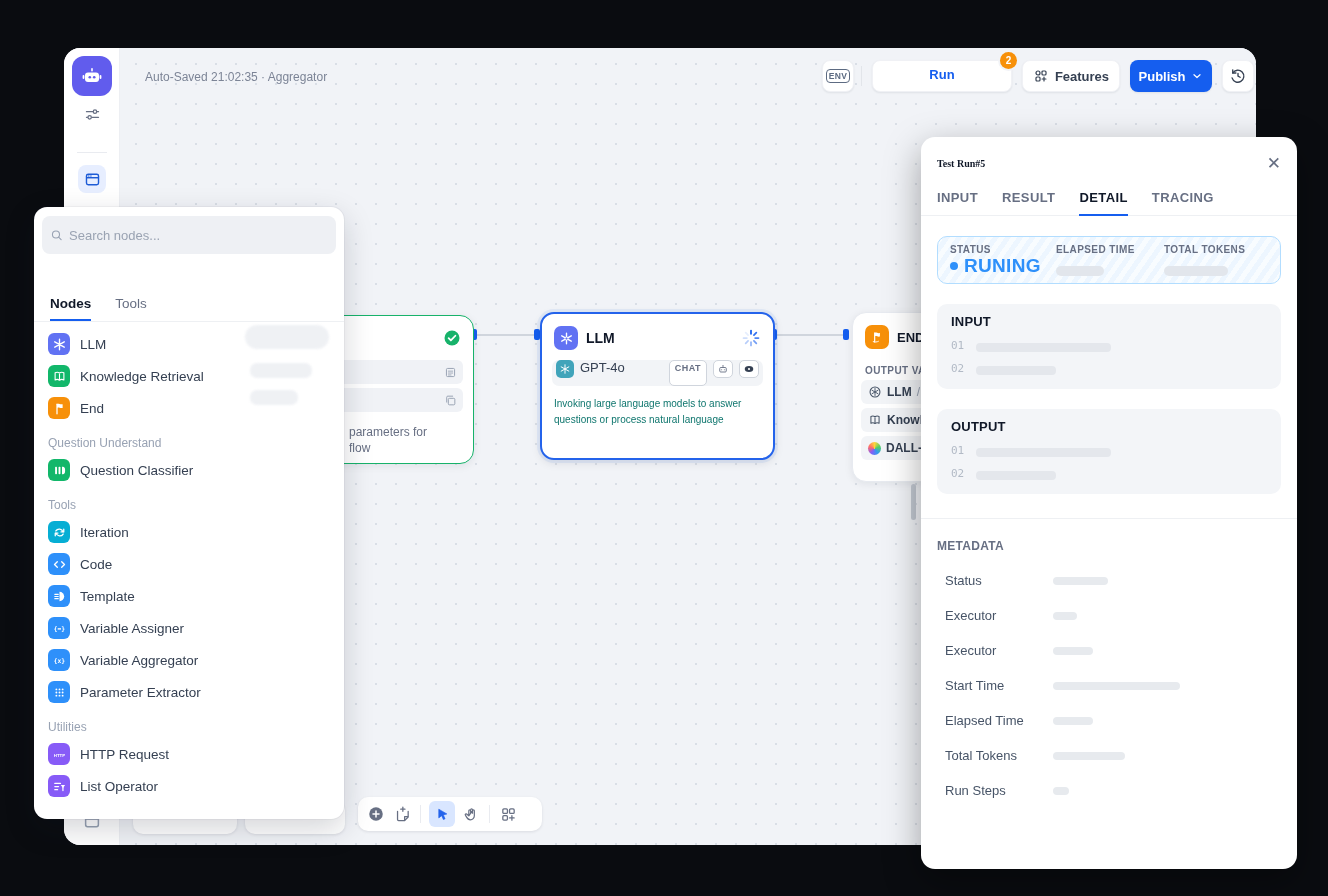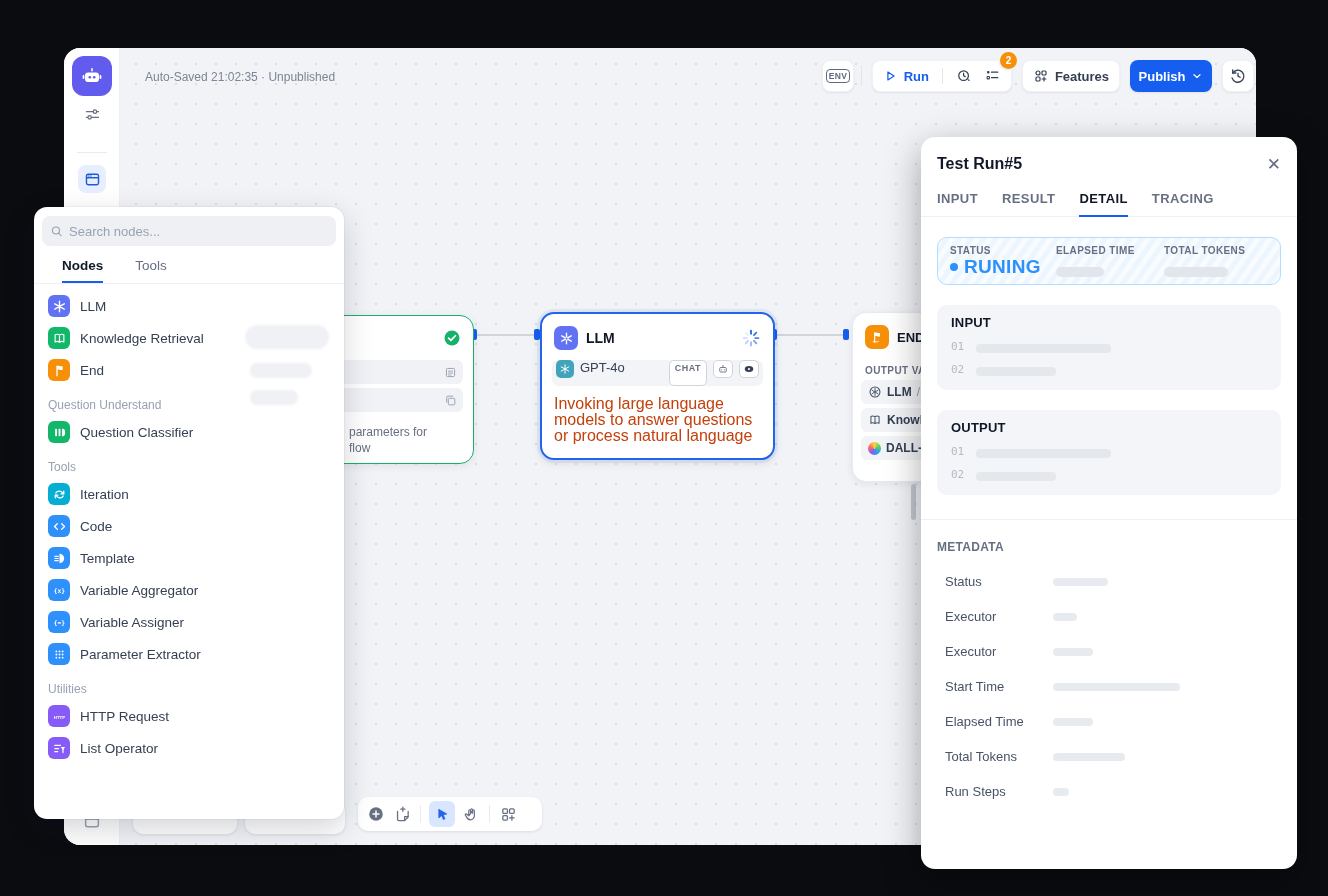--- a/index.html
+++ b/index.html
@@ -16,21 +16,21 @@
   .side-bottom { position:absolute; left:19px; top:764px; width:18px; height:18px; }
 
   .canvas { position:absolute; left:56px; top:0; width:1136px; height:100%; border-radius:0 16px 16px 0; overflow:hidden;
     background:#f1f3f7; background-image:radial-gradient(#d9dee6 1.1px, transparent 1.2px); background-size:20px 20px; background-position:6px 6px; }
 
   
   .autosave { position:absolute; left:25px; top:22px; font-size:12px; color:#7c8496; }
   .tb-btn { position:absolute; top:12px; height:32px; background:#fff; border-radius:8px; box-shadow:0 1px 2px rgba(16,24,40,.08); border:1px solid #f0f1f5; display:flex; align-items:center; justify-content:center; gap:6px; font-size:13px; color:#354052; font-weight:600; cursor:pointer; }
   .env-chip { font-size:8.5px; font-weight:800; color:#5d6b82; border:1.5px solid #5d6b82; border-radius:4px; padding:1px 2px; letter-spacing:.3px; }
   .tb-div { position:absolute; top:18px; width:1px; height:20px; background:#e2e5ea; }
-  .run-group { left:752px; width:140px; padding:0 10px; justify-content:flex-start; }
+  .run-group { left:752px; width:140px; padding:0 10px; justify-content:flex-start;flex-direction:column; }
   .run-lbl { color:#155eef; }
   .rg-div { width:1px; height:16px; background:#e2e5ea; margin:0 7px; }
   .badge { position:absolute; left:880px; top:4px; min-width:17px; height:17px; border-radius:9px; background:#f79009; color:#fff; font-size:10px; font-weight:700; display:flex; align-items:center; justify-content:center; z-index:3; box-shadow:0 0 0 2px #f1f3f7; }
   .publish { left:1010px; width:82px; background:#155eef; border:none; color:#fff; }
   .features { left:902px; width:98px; }
   .ic16 { width:16px; height:16px; display:block; }
   .ic18 { width:18px; height:18px; display:block; }
 
   
   .node { position:absolute; background:#fff; border-radius:14px; box-shadow:0 2px 8px rgba(16,24,40,.08); }
@@ -40,59 +40,59 @@
   .node-head { display:flex; align-items:center; gap:8px; padding:12px 12px 8px 12px; }
   .node-ic { width:24px; height:24px; border-radius:7px; display:flex; align-items:center; justify-content:center; flex:none; }
   .node-title { font-size:14px; font-weight:700; color:#101828; }
   .field-row { margin:4px 10px 0 10px; height:24px; background:#f0f2f6; border-radius:6px; display:flex; align-items:center; justify-content:flex-end; padding:0 6px; }
   .start-desc { margin:12px 10px 0 32px; font-size:12px; color:#676f83; line-height:16px; }
   .model-row { margin:2px 10px 0 10px; height:26px; background:#f2f4f7; border-radius:7px; display:flex; padding:0 4px; gap:6px; }
   .gpt-ic { width:18px; height:18px; border-radius:5px; background:#41a4ba; display:flex; align-items:center; justify-content:center; flex:none; }
   .model-name { font-size:13px; font-weight:500; color:#354052; flex:1; }
   .chat-badge { font-size:9px; font-weight:700; letter-spacing:.5px; color:#676f83; background:#fff; border:1px solid #d0d5dd; border-radius:5px; padding:2px 5px; }
   .mini-badge { width:20px; height:18px; background:#fff; border:1px solid #d0d5dd; border-radius:5px; display:flex; align-items:center; justify-content:center; }
-  .llm-desc { margin:10px 12px 0 12px; font-size:16px; color:#c2410c; line-height:16px; }
+  .llm-desc { margin:10px 12px 0 12px; font-size:10px; color:#0f766e; line-height:16px; }
   .out-label { margin:8px 0 0 12px; font-size:10px; font-weight:600; letter-spacing:.4px; color:#676f83; white-space:nowrap; }
   .end-var { margin:4px 8px 0 8px; height:24px; background:#f2f4f7; border-radius:6px; display:flex; align-items:center; gap:5px; padding:0 7px; font-size:12px; font-weight:600; color:#354052; white-space:nowrap; }
   .var-suffix { color:#98a2b3; font-weight:400; }
   .var-x { color:#155eef; font-family:"DejaVu Sans Mono",monospace; font-size:11px; font-weight:700; }
   .edge { position:absolute; height:2px; background:#d0d5dd; }
   .handle { position:absolute; width:6px; height:11px; border-radius:2px; background:#155eef; }
   .check-circle { position:absolute; right:12px; top:13px; width:18px; height:18px; }
   .spinner { position:absolute; right:12px; top:14px; width:20px; height:20px; animation:rot 1s steps(8) infinite; }
   @keyframes rot { to { transform:rotate(360deg); } }
   .scroll-pill { position:absolute; left:791px; top:436px; width:5px; height:36px; border-radius:3px; background:#c3c9d2; }
 
   
   .btoolbar { position:absolute; left:238px; top:749px; width:184px; height:34px; background:#fff; border-radius:10px; box-shadow:0 1px 3px rgba(16,24,40,.1); display:flex; align-items:center; padding:0 8px; gap:6px; }
   .bt-ic { width:20px; height:20px; display:flex; align-items:center; justify-content:center; cursor:pointer; }
   .bt-div { width:1px; height:18px; background:#e9ebf0; margin:0 2px; }
   .bt-active { width:26px; height:26px; background:#d9e6ff; border-radius:6px; display:flex; align-items:center; justify-content:center; }
   .hidden-pill { position:absolute; top:752px; height:34px; background:#fff; border-radius:10px; box-shadow:0 1px 3px rgba(16,24,40,.1); }
 
   
   .node-panel { position:absolute; left:34px; top:207px; width:310px; height:612px; background:#fff; border-radius:13px; box-shadow:0 10px 30px rgba(16,24,40,.18), 0 0 0 1px rgba(16,24,40,.04); z-index:30; overflow:hidden; }
-  .search-wrap { margin:9px 8px 0 8px; height:30px; background:#eef0f4; border-radius:8px; display:flex; align-items:center; padding:0 8px; gap:6px; }
+  .search-wrap { margin:9px 8px 0 8px; height:38px; background:#eef0f4; border-radius:8px; display:flex; align-items:center; padding:0 8px; gap:6px; }
   .search-wrap input { border:none; outline:none; background:transparent; font-size:13px; color:#354052; width:100%; font-family:"Liberation Sans",sans-serif; }
   .search-wrap input::placeholder { color:#9aa3b2; }
-  .np-tabs { display:flex; gap:32px; padding:12px 0 0 28px; }
+  .np-tabs { display:flex; gap:24px; padding:12px 0 0 16px;margin-top:30px; }
   .np-tab { font-size:13.5px; font-weight:500; color:#676f83; padding-bottom:8px; cursor:pointer; }
   .np-tab.active { font-weight:700; color:#101828; border-bottom:2px solid #155eef; }
   .np-div { height:1px; background:#eef0f3; }
   .nsec { padding:12px 14px 4px 14px; font-size:12px; color:#98a2b3; }
   .nitem { height:32px; display:flex; align-items:center; gap:10px; padding:0 14px; cursor:pointer; }
   .nicon { width:22px; height:22px; border-radius:6px; display:flex; align-items:center; justify-content:center; flex:none; }
   .nicon svg { width:15px; height:15px; display:block; }
   .nlabel { font-size:13.5px; font-weight:500; color:#354052; }
   .ghost { position:absolute; background:#e7eaef; opacity:.65; filter:blur(1px); border-radius:12px; }
 
   
   .tr-panel { position:absolute; left:921px; top:137px; width:376px; height:732px; background:#fff; border-radius:14px; box-shadow:0 12px 36px rgba(0,0,0,.35); z-index:40; }
   .tr-head { display:flex; align-items:center; justify-content:space-between; padding:18px 16px 0 16px; }
-  .tr-title { font-size:16px; font-weight:700; color:#101828; }
+  .tr-title { font-size:10px; font-weight:700; color:#101828;font-family:Liberation Serif, serif; }
   .tr-close { font-size:17px; color:#676f83; cursor:pointer; line-height:1; }
   .tr-tabs { display:flex; gap:24px; padding:18px 16px 0 16px; border-bottom:1px solid #eef0f3; }
   .trtab { font-size:13px; font-weight:600; letter-spacing:.4px; color:#676f83; padding-bottom:9px; cursor:pointer; }
   .trtab.active { color:#101828; font-weight:700; border-bottom:2px solid #155eef; margin-bottom:-1px; }
   .status-card { margin:20px 16px 0 16px; height:48px; border:1px solid #b2ddff; border-radius:10px; display:flex; padding:7px 12px;
     background:repeating-linear-gradient(125deg,#f8fcff 0 5px,#edf6ff 5px 10px); }
   .sc-col { display:flex; flex-direction:column; justify-content:space-between; }
   .sc-label { font-size:10px; font-weight:600; letter-spacing:.4px; color:#676f83; }
   .sc-run { display:flex; align-items:center; gap:6px; font-size:19px; font-weight:700; letter-spacing:.3px; color:#2e90fa; }
   .sc-dot { width:8px; height:8px; border-radius:50%; background:#2e90fa; }
@@ -141,21 +141,21 @@
         </svg>
     </div>
     <svg class="side-bottom" viewBox="0 0 24 24">
         <rect x="3.5" y="4.5" width="17" height="15" rx="2.5" fill="none" stroke="#98a2b3" stroke-width="2"></rect>
         <path d="M3.5 9.5h17" stroke="#98a2b3" stroke-width="2"></path>
       </svg>
   </div>
 
   <div class="canvas">
 
-    <div class="autosave">Auto-Saved 21:02:35 · Unpublished</div>
+    <div class="autosave">Auto-Saved 21:02:35 · Aggregator</div>
 
     <div class="tb-btn" style="left:702px;width:32px">
       <span class="env-chip">ENV</span>
     </div>
     <div class="tb-div" style="left:741px"></div>
     <div class="tb-btn run-group">
       <svg class="ic16" viewBox="0 0 24 24">
           <path d="M8 5.5v13l10-6.5z" fill="none" stroke="#155eef" stroke-width="2" stroke-linejoin="round"></path>
         </svg>
       <span class="run-lbl">Run</span>
@@ -453,32 +453,32 @@
             <g stroke="#fff" stroke-width="1.9" stroke-linecap="round">
               <path d="M4.5 8.5h5.5M4.5 12h5.5M4.5 15.5h5.5"></path>
             </g>
           </svg>
         </span>
         <span class="nlabel">Template</span>
       </div>
       <div class="nitem">
         <span class="nicon" style="background: rgb(46, 144, 250);">
           <svg viewBox="0 0 24 24">
+            <text x="12" y="16" font-size="10" font-weight="bold" fill="#fff" text-anchor="middle" font-family="DejaVu Sans Mono,monospace">{=}</text>
+          </svg>
+        </span>
+        <span class="nlabel">Variable Assigner</span>
+      </div>
+      <div class="nitem">
+        <span class="nicon" style="background: rgb(46, 144, 250);">
+          <svg viewBox="0 0 24 24">
             <text x="12" y="16" font-size="10" font-weight="bold" fill="#fff" text-anchor="middle" font-family="DejaVu Sans Mono,monospace">{x}</text>
           </svg>
         </span>
         <span class="nlabel">Variable Aggregator</span>
-      </div>
-      <div class="nitem">
-        <span class="nicon" style="background: rgb(46, 144, 250);">
-          <svg viewBox="0 0 24 24">
-            <text x="12" y="16" font-size="10" font-weight="bold" fill="#fff" text-anchor="middle" font-family="DejaVu Sans Mono,monospace">{=}</text>
-          </svg>
-        </span>
-        <span class="nlabel">Variable Assigner</span>
       </div>
       <div class="nitem">
         <span class="nicon" style="background: rgb(46, 144, 250);">
           <svg viewBox="0 0 24 24">
             <g fill="#fff">
               <circle cx="7" cy="7" r="1.5"></circle>
               <circle cx="12" cy="7" r="1.5"></circle>
               <circle cx="17" cy="7" r="1.5"></circle>
               <circle cx="7" cy="12" r="1.5"></circle>
               <circle cx="12" cy="12" r="1.5"></circle>

